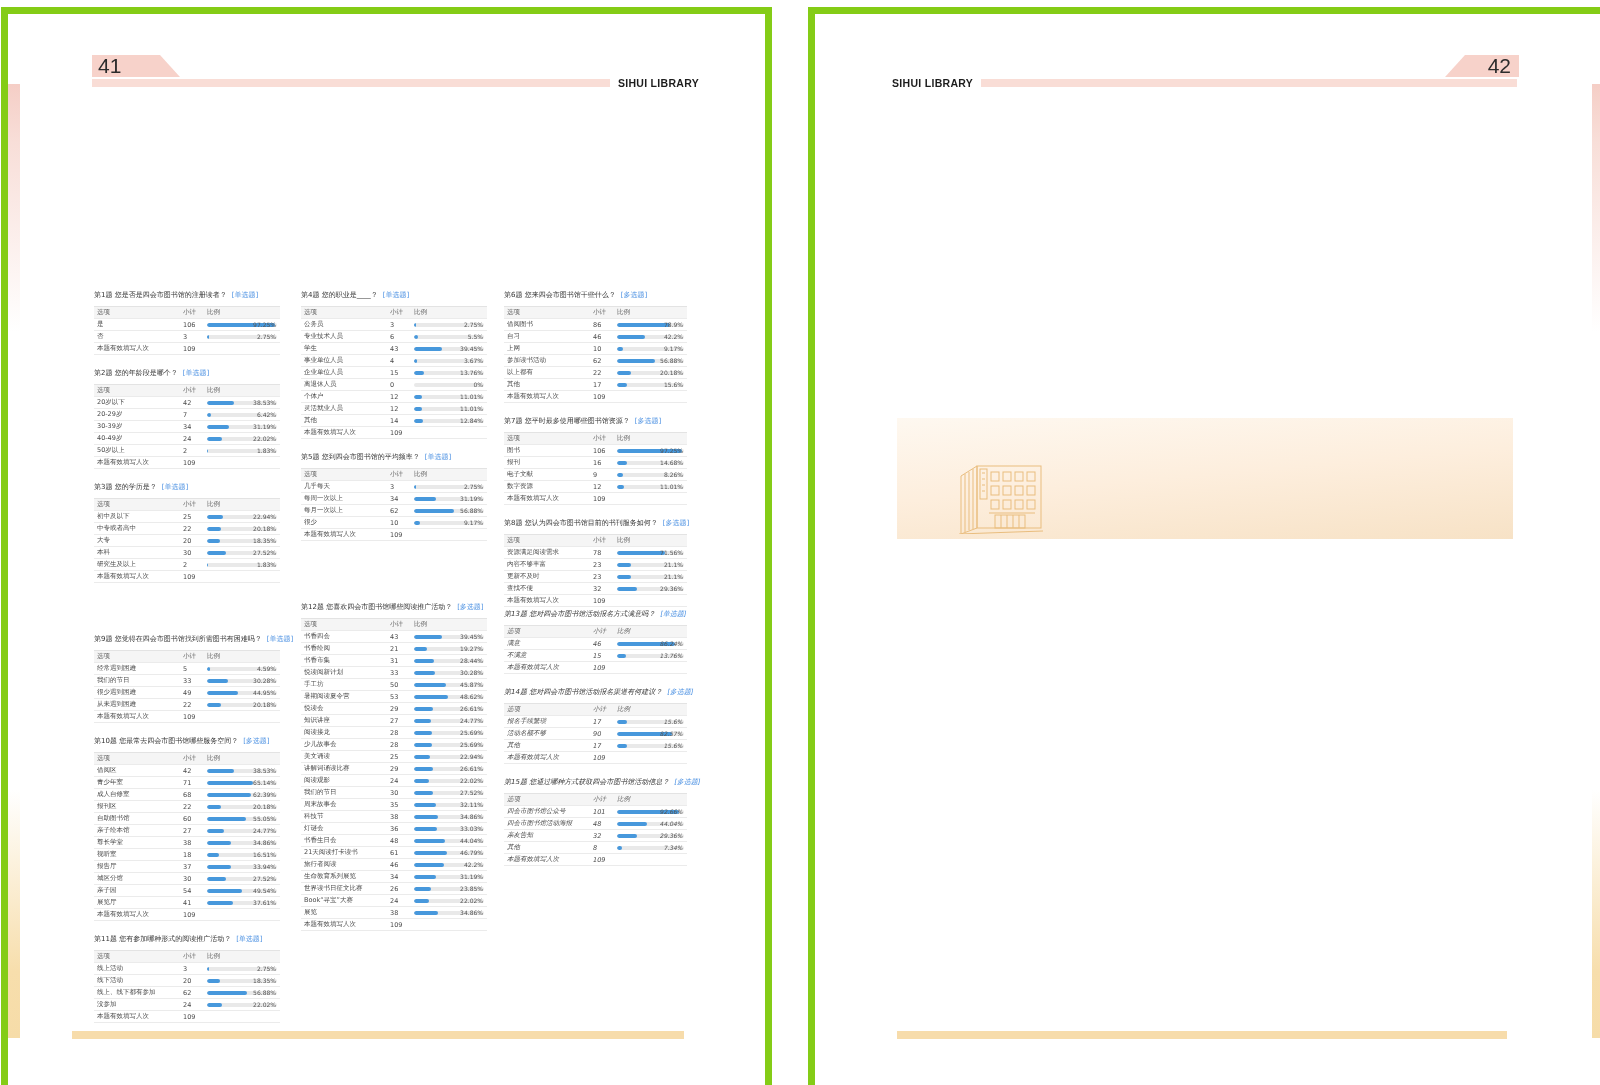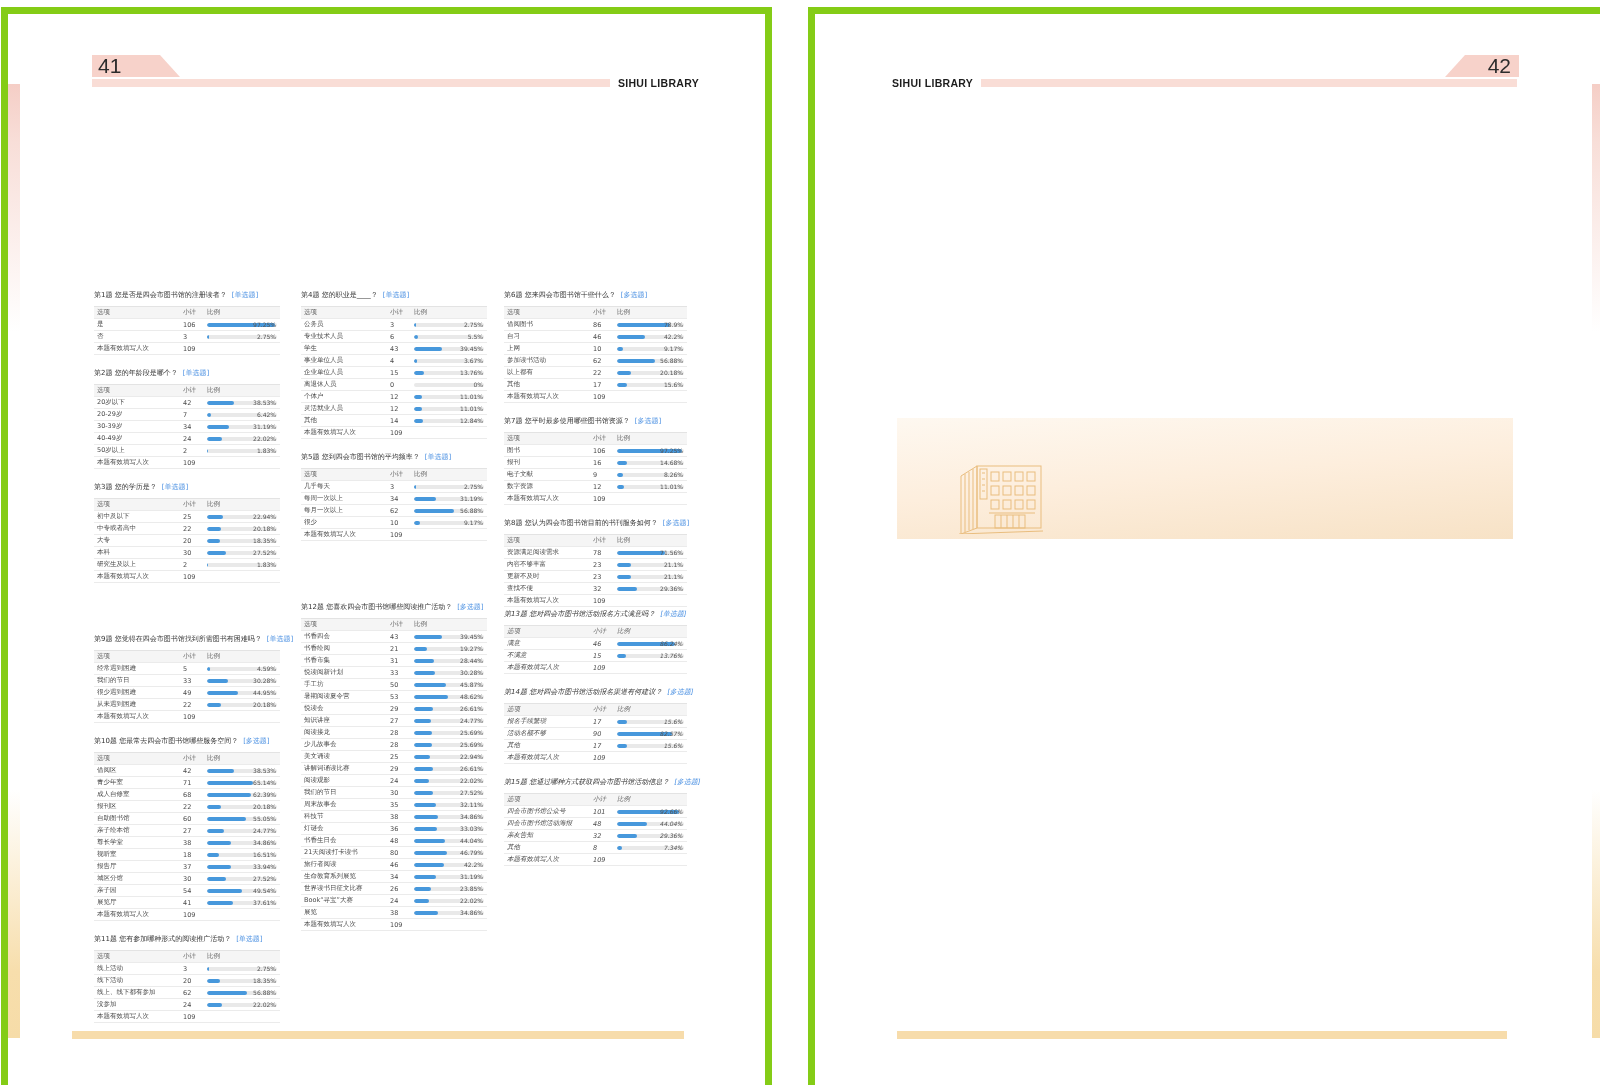--- a/index.html
+++ b/index.html
@@ -1029,21 +1029,21 @@
           <span class="c-count">48</span>
           <span class="c-ratio">
             <span class="track">
               <span class="fill" style="width: 44.04%;"></span>
             </span>
             <span class="pct">44.04%</span>
           </span>
         </div>
         <div class="sv-row">
           <span class="c-label">21天阅读打卡读书</span>
-          <span class="c-count">80</span>
+          <span class="c-count">61</span>
           <span class="c-ratio">
             <span class="track">
               <span class="fill" style="width: 46.79%;"></span>
             </span>
             <span class="pct">46.79%</span>
           </span>
         </div>
         <div class="sv-row">
           <span class="c-label">旅行者阅读</span>
           <span class="c-count">46</span>

